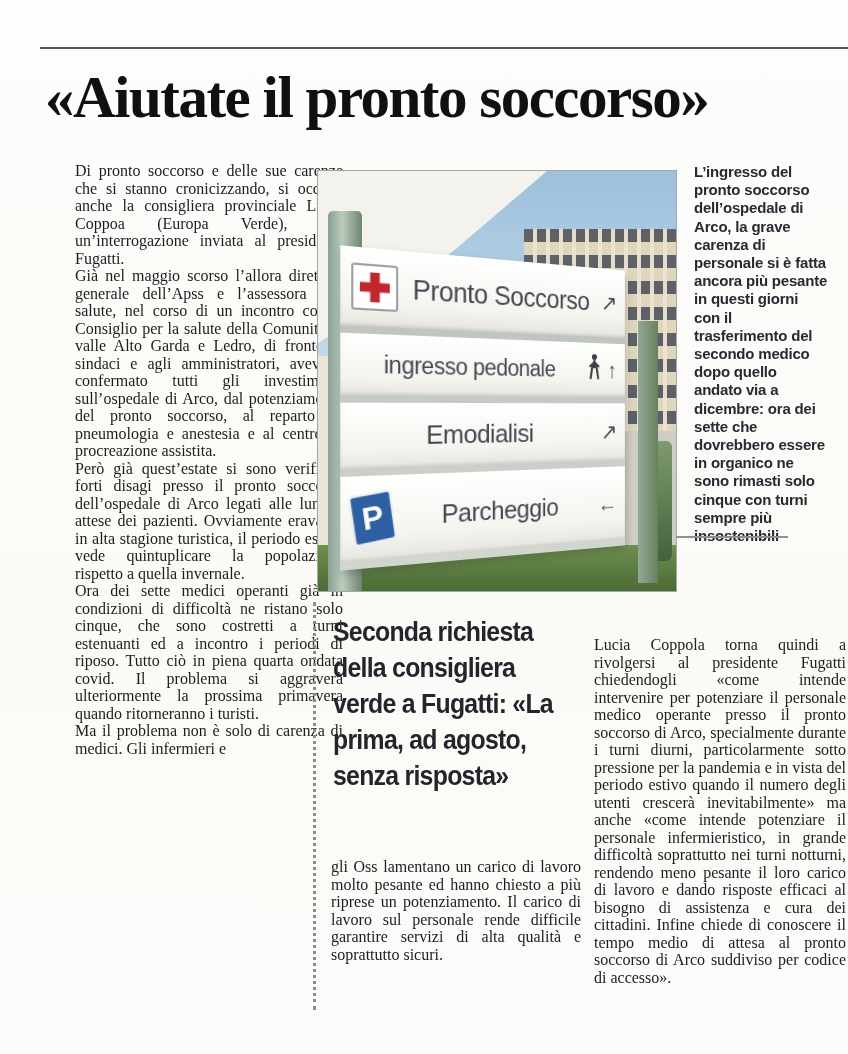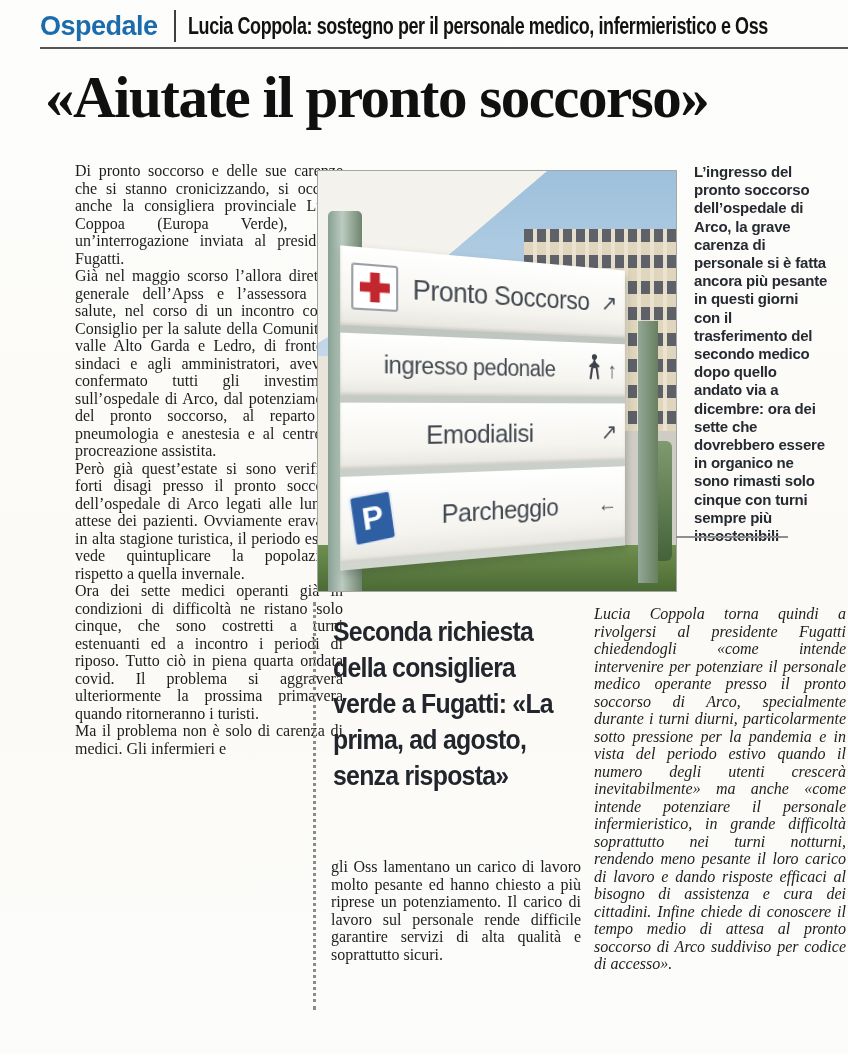--- a/index.html
+++ b/index.html
@@ -12,21 +12,21 @@
   .kicker-row{position:absolute;left:40px;top:8px;width:800px;height:36px;display:flex;align-items:center;}
   .section-label{font-family:"Liberation Sans",sans-serif;font-weight:700;font-size:27px;color:#1c6cad;letter-spacing:-0.5px;white-space:nowrap;}
   .kicker-divider{width:2px;height:32px;background:#3f3f3f;margin:0 12px 0 16px;flex:0 0 auto;}
   .kicker-text{font-family:"Liberation Sans",sans-serif;font-weight:700;font-size:23px;color:#121212;white-space:nowrap;transform:scaleX(0.78);transform-origin:left center;letter-spacing:-0.5px;}
   .kicker-rule{position:absolute;left:40px;top:47px;width:808px;height:2px;background:#555;}
   .headline{position:absolute;left:32px;top:50px;width:812px;margin:13px;font-family:"Liberation Serif",serif;font-weight:700;font-size:59px;letter-spacing:-1.5px;color:#101010;white-space:nowrap;}
   
   .body-col p{margin:0;text-align:justify;font-size:16px;line-height:17.5px;color:#1d1d1d;}
   .col-left{position:absolute;left:40px;top:162px;width:268px;margin-left:35px;}
   .col-mid{position:absolute;left:331px;top:858px;width:250px;}
-  .col-right{position:absolute;left:594px;top:605px;width:252px;font-style:italic;}
+  .col-right{position:absolute;left:594px;top:636px;width:252px;}
   .pull-quote{
     position:absolute;left:333px;top:614px;width:262px;
     font-family:"Liberation Sans",sans-serif;font-weight:700;font-size:27px;line-height:36px;
     color:#22262c;letter-spacing:-0.8px;transform:scaleX(0.92);transform-origin:left top;
   }
   .divider-dotted{position:absolute;left:313px;top:602px;height:408px;width:0;border-left:3px dotted #8c8c8c;}
   
   .caption{
     position:absolute;left:694px;top:163px;width:134px;
     font-family:"Liberation Sans",sans-serif;font-weight:700;font-size:15px;line-height:18.2px;
@@ -76,25 +76,20 @@
     color:#fff;font-family:"Liberation Sans",sans-serif;font-weight:700;font-size:30px;line-height:44px;
     text-align:center;transform:rotate(-8deg);flex:0 0 auto;
   }
   .ped-icon{flex:0 0 auto;display:inline-block;}
 </style>
 </head>
 <body>
 
 <div class="page">
 
-  <div class="kicker-row">
-    <span class="section-label">Ospedale</span>
-    <span class="kicker-divider"></span>
-    <span class="kicker-text">Lucia Coppola: sostegno per il personale medico, infermieristico e Oss</span>
-  </div>
   <div class="kicker-rule"></div>
   <h1 class="headline">«Aiutate il pronto soccorso»</h1>
 
   <div class="body-col col-left">
     <p>Di pronto soccorso e delle sue carenze che si stanno cronicizzando, si occupa anche la consigliera provinciale Lucia Coppoa (Europa Verde), con un’interrogazione inviata al presidente Fugatti.</p>
     <p>Già nel maggio scorso l’allora direttore generale dell’Apss e l’assessora alla salute, nel corso di un incontro con il Consiglio per la salute della Comunità di valle Alto Garda e Ledro, di fronte ai sindaci e agli amministratori, avevano confermato tutti gli investimenti sull’ospedale di Arco, dal potenziamento del pronto soccorso, al reparto di pneumologia e anestesia e al centro di procreazione assistita.</p>
     <p>Però già quest’estate si sono verificati forti disagi presso il pronto soccorso dell’ospedale di Arco legati alle lunghe attese dei pazienti. Ovviamente eravamo in alta stagione turistica, il periodo estivo vede quintuplicare la popolazione rispetto a quella invernale.</p>
     <p>Ora dei sette medici operanti già in condizioni di difficoltà ne ristano solo cinque, che sono costretti a turni estenuanti ed a incontro i periodi di riposo. Tutto ciò in piena quarta ondata covid. Il problema si aggraverà ulteriormente la prossima primavera quando ritorneranno i turisti.</p>
     <p>Ma il problema non è solo di carenza di medici. Gli infermieri e</p>
   </div>

